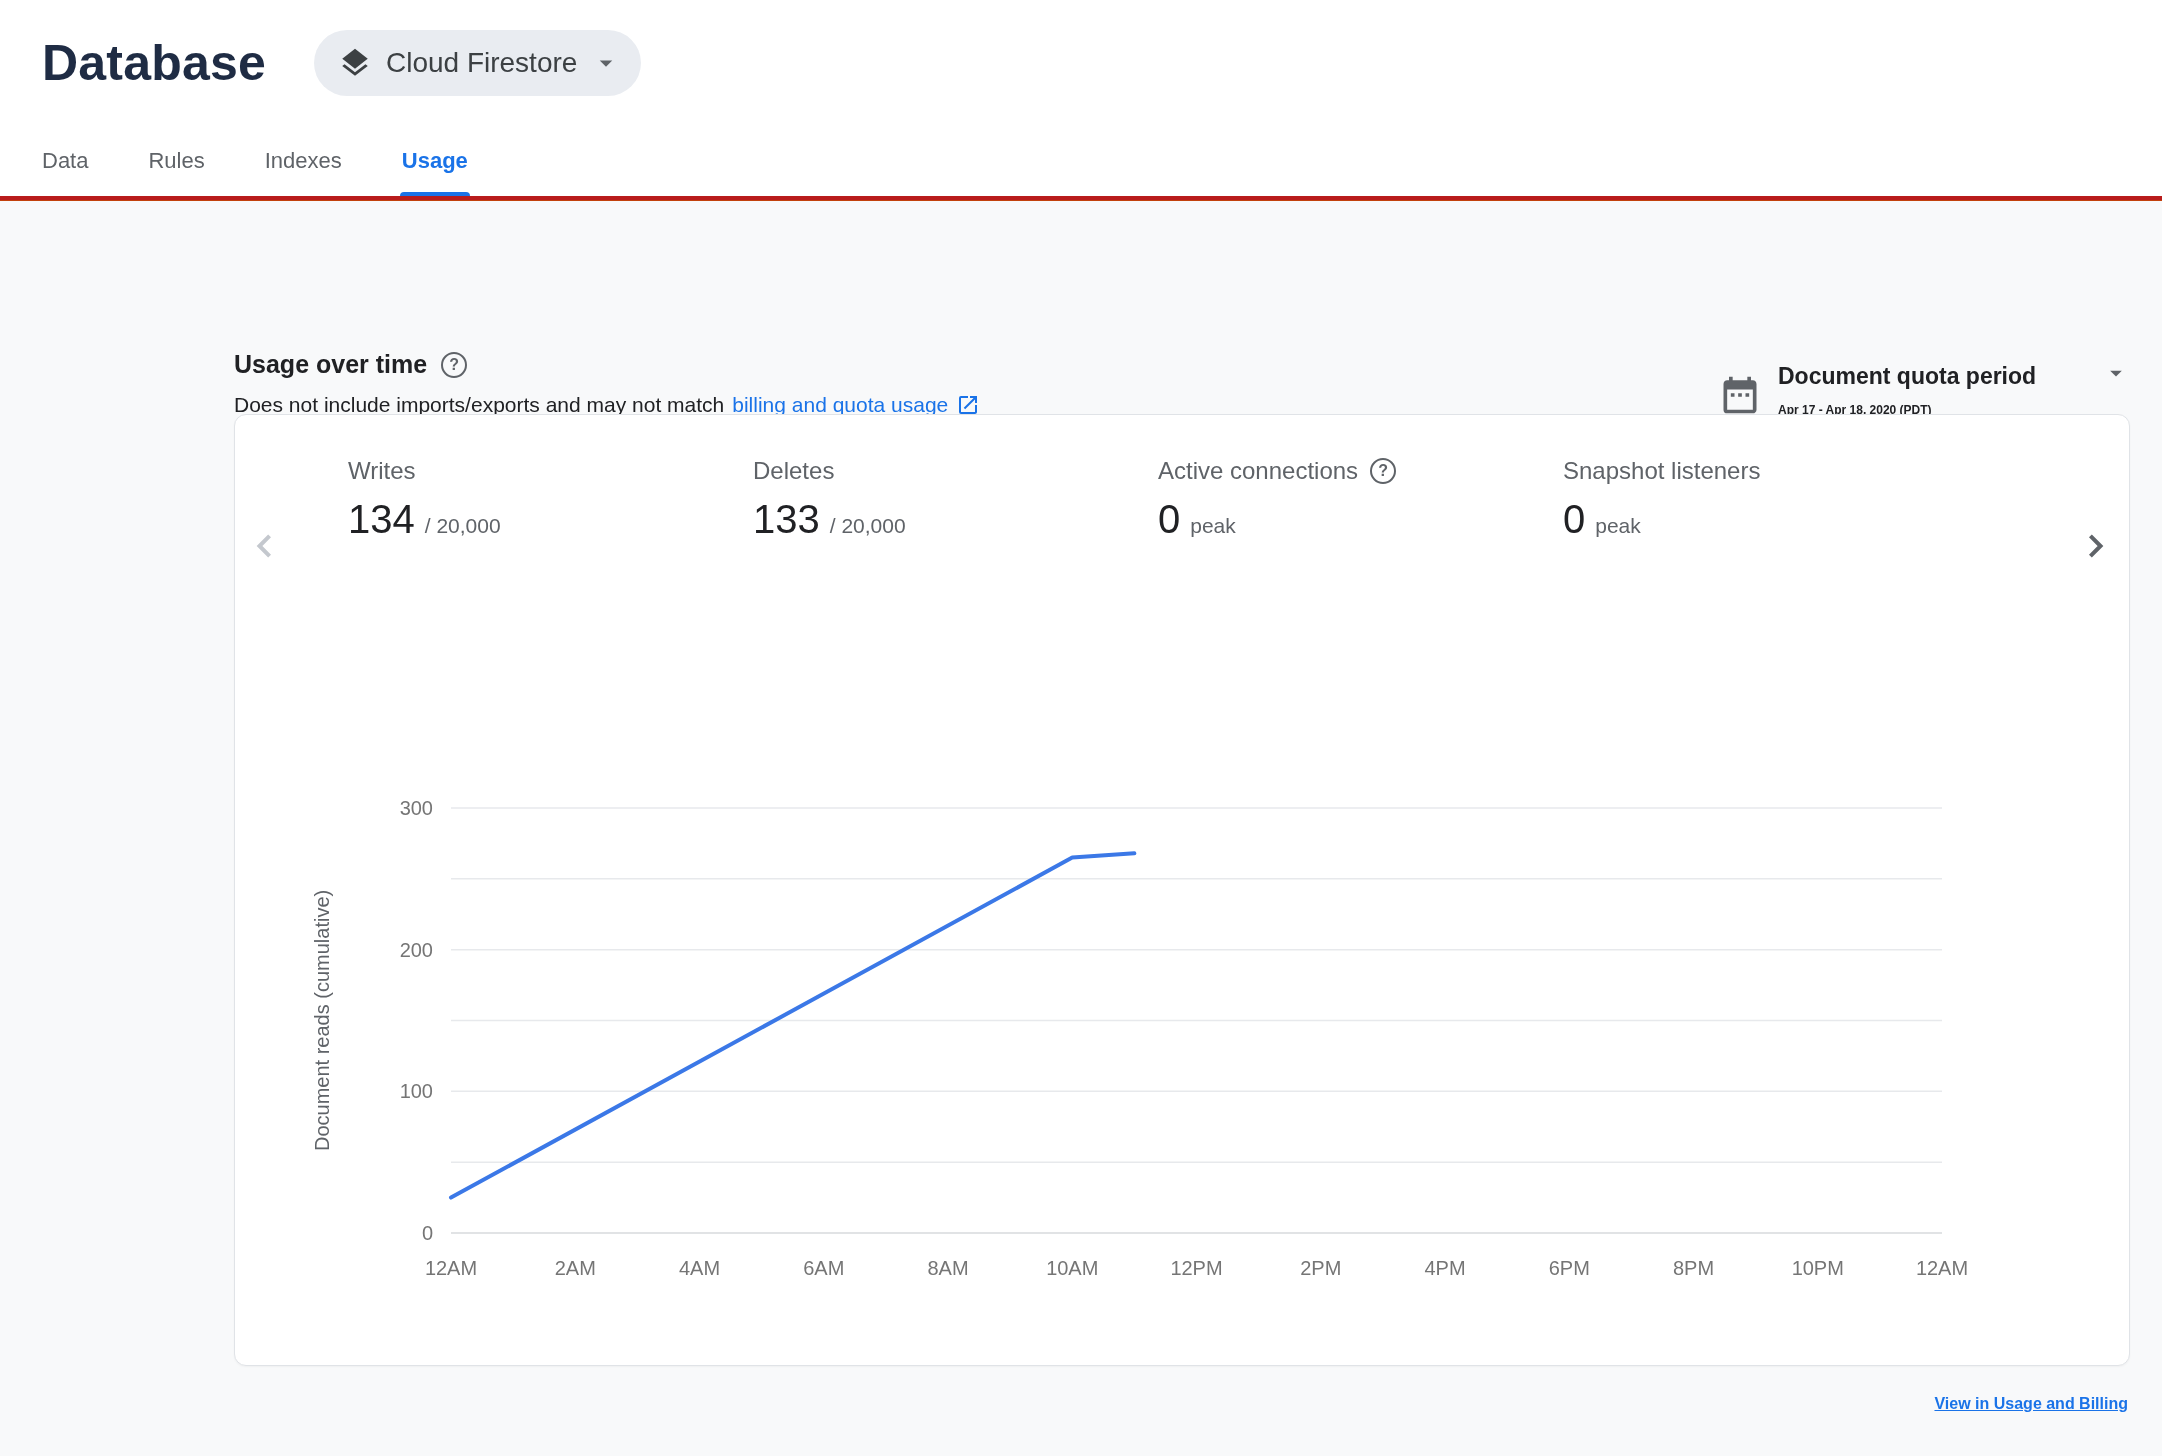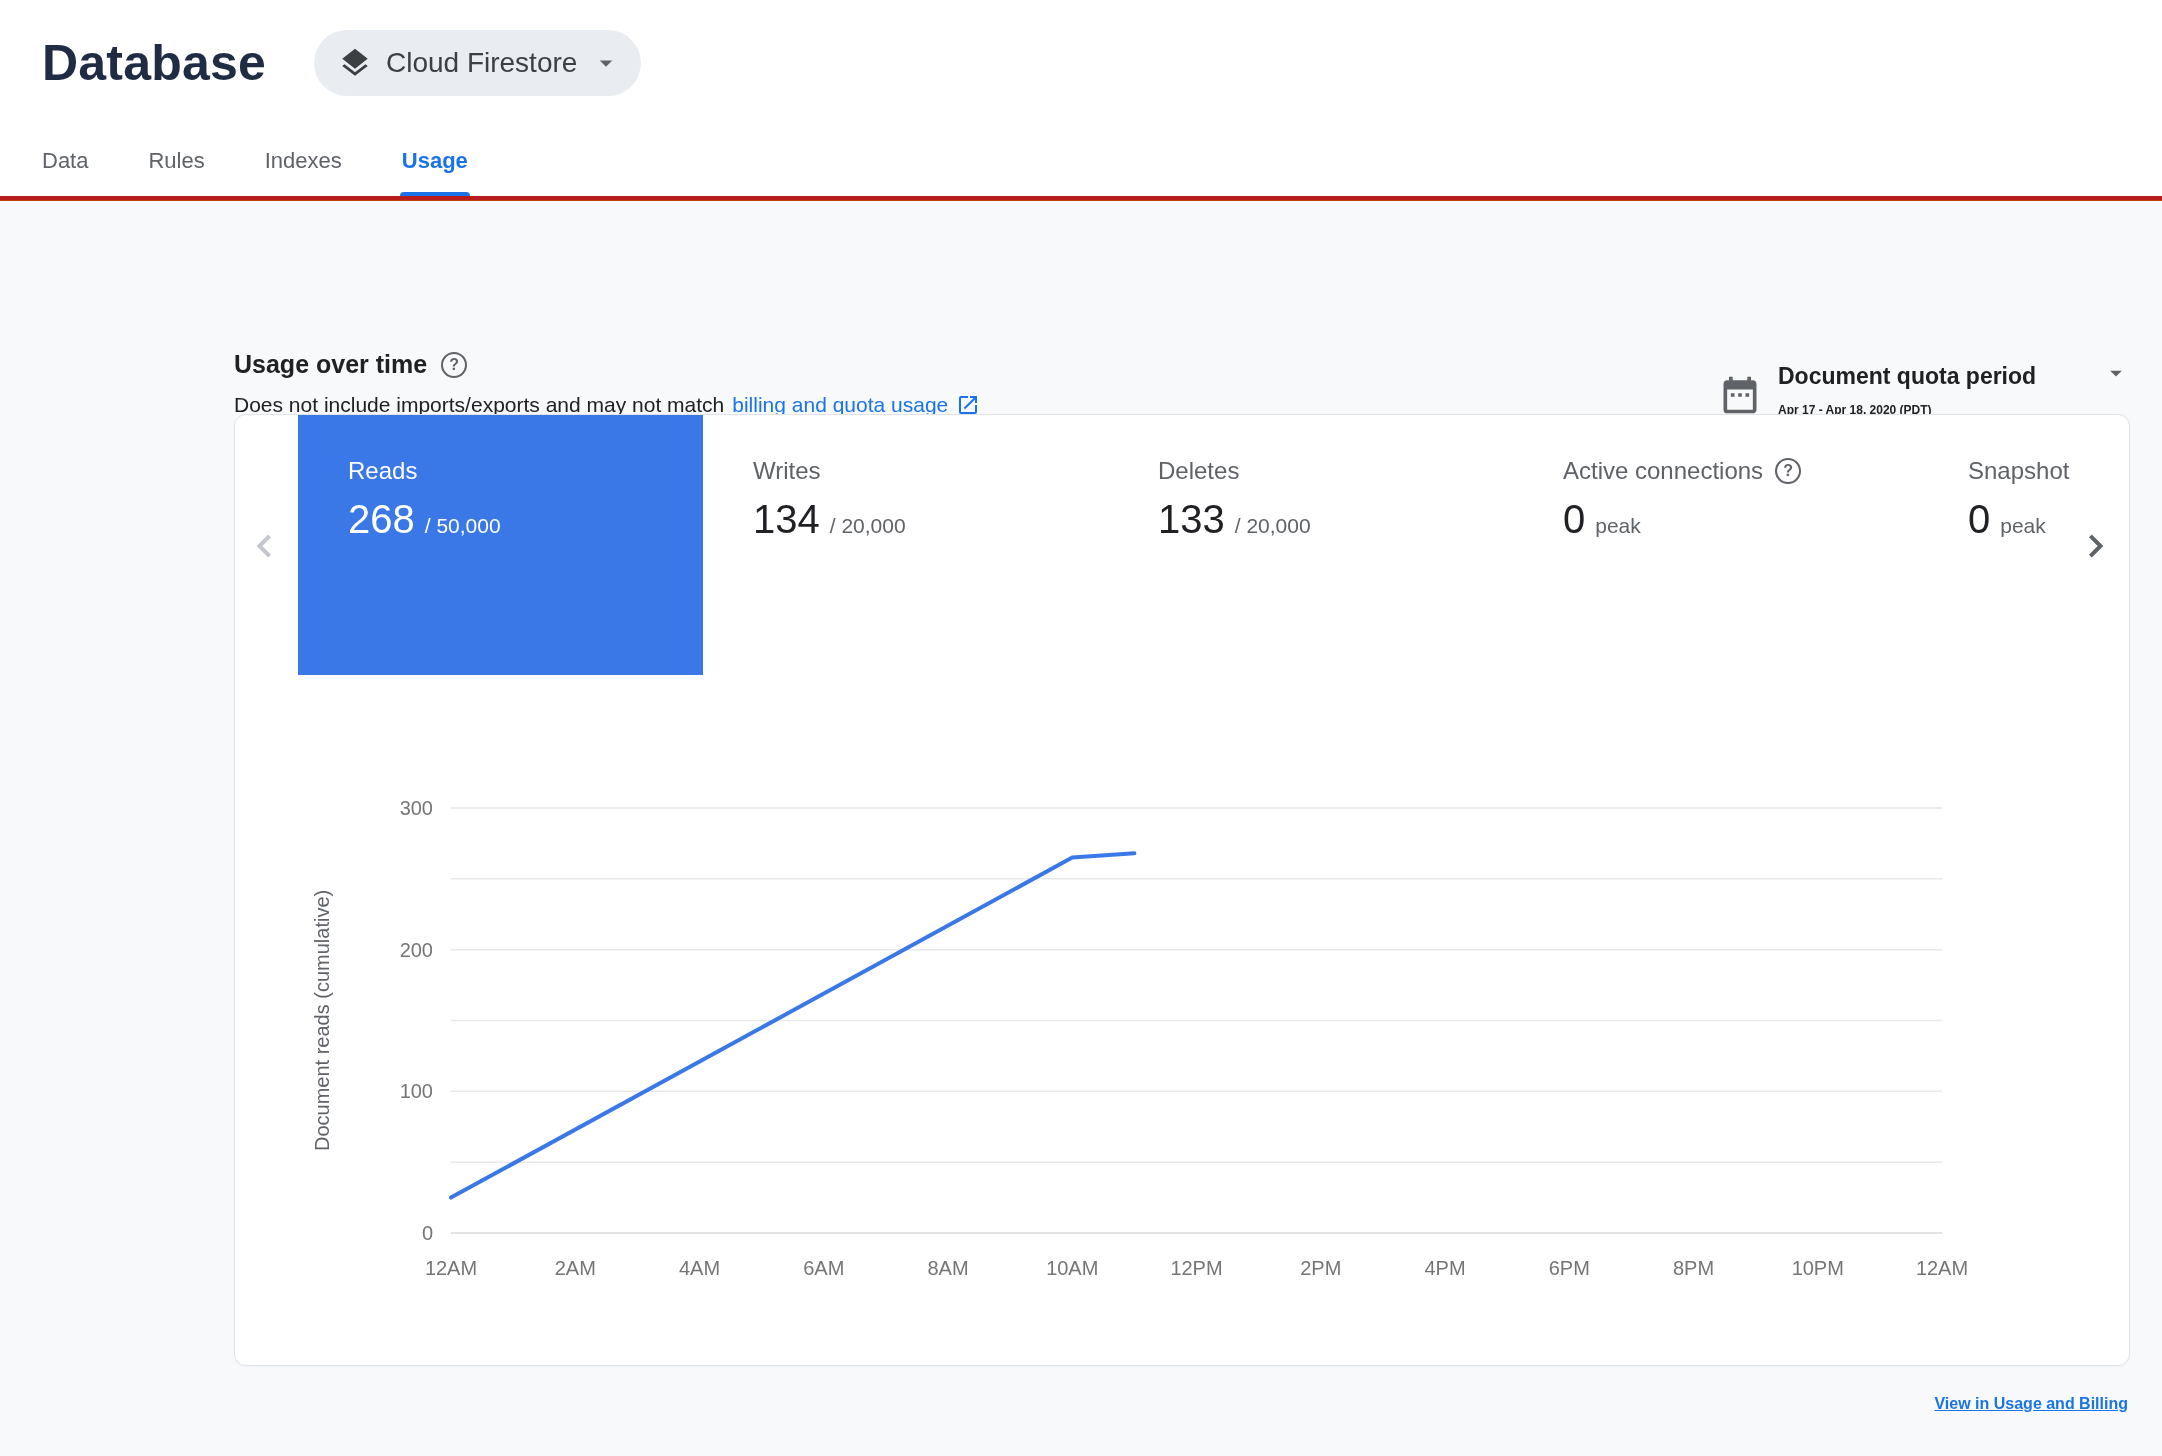--- a/index.html
+++ b/index.html
@@ -150,29 +150,20 @@
 
       <button class="car-btn prev">
         <span>
           <svg viewBox="0 0 24 24" width="44" height="44">
               <path fill="none" stroke="#c4c8ce" stroke-width="2.2" d="M14.5 6.5L9 12l5.5 5.5"></path>
             </svg>
         </span>
       </button>
 
       <div class="metric-row">
-        <div class="metric-cell selected">
-          <div class="m-label">
-              <span>Reads</span>
-            </div>
-          <div class="m-values">
-            <span class="m-big">268</span>
-            <span class="m-small">/ 50,000</span>
-          </div>
-        </div>
         <div class="metric-cell">
           <div class="m-label">
               <span>Writes</span>
             </div>
           <div class="m-values">
             <span class="m-big">134</span>
             <span class="m-small">/ 20,000</span>
           </div>
         </div>
         <div class="metric-cell">

